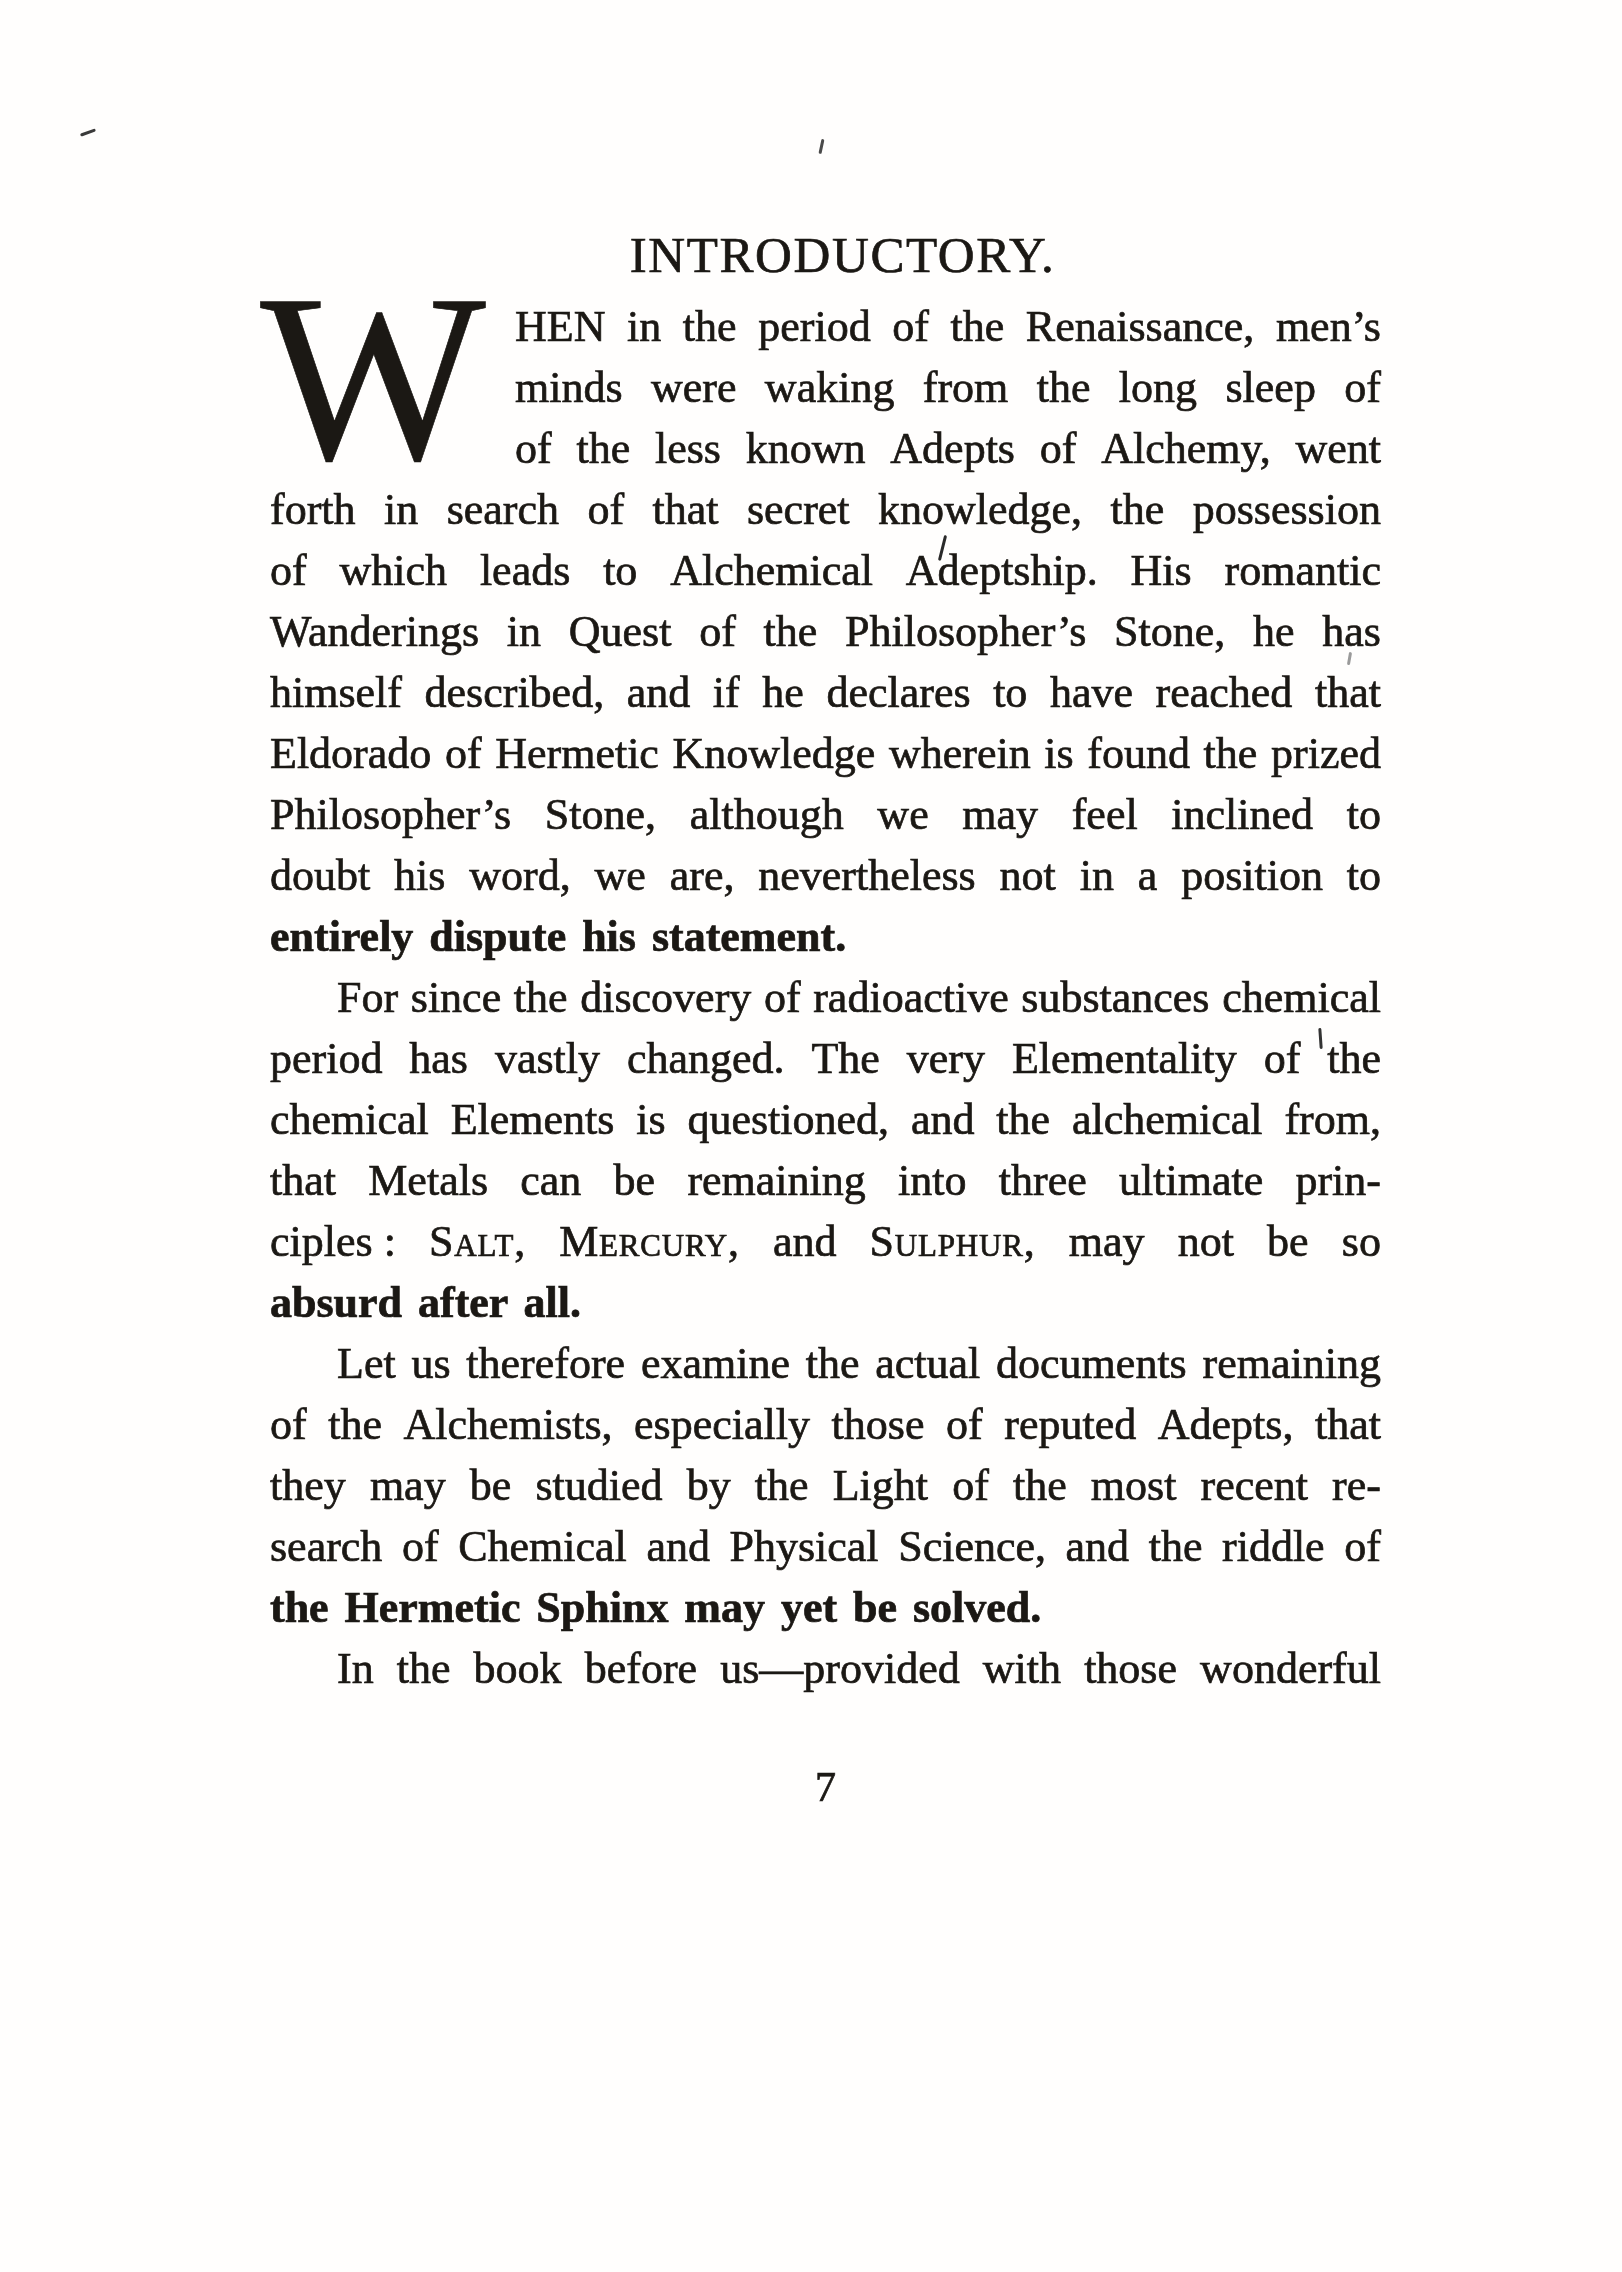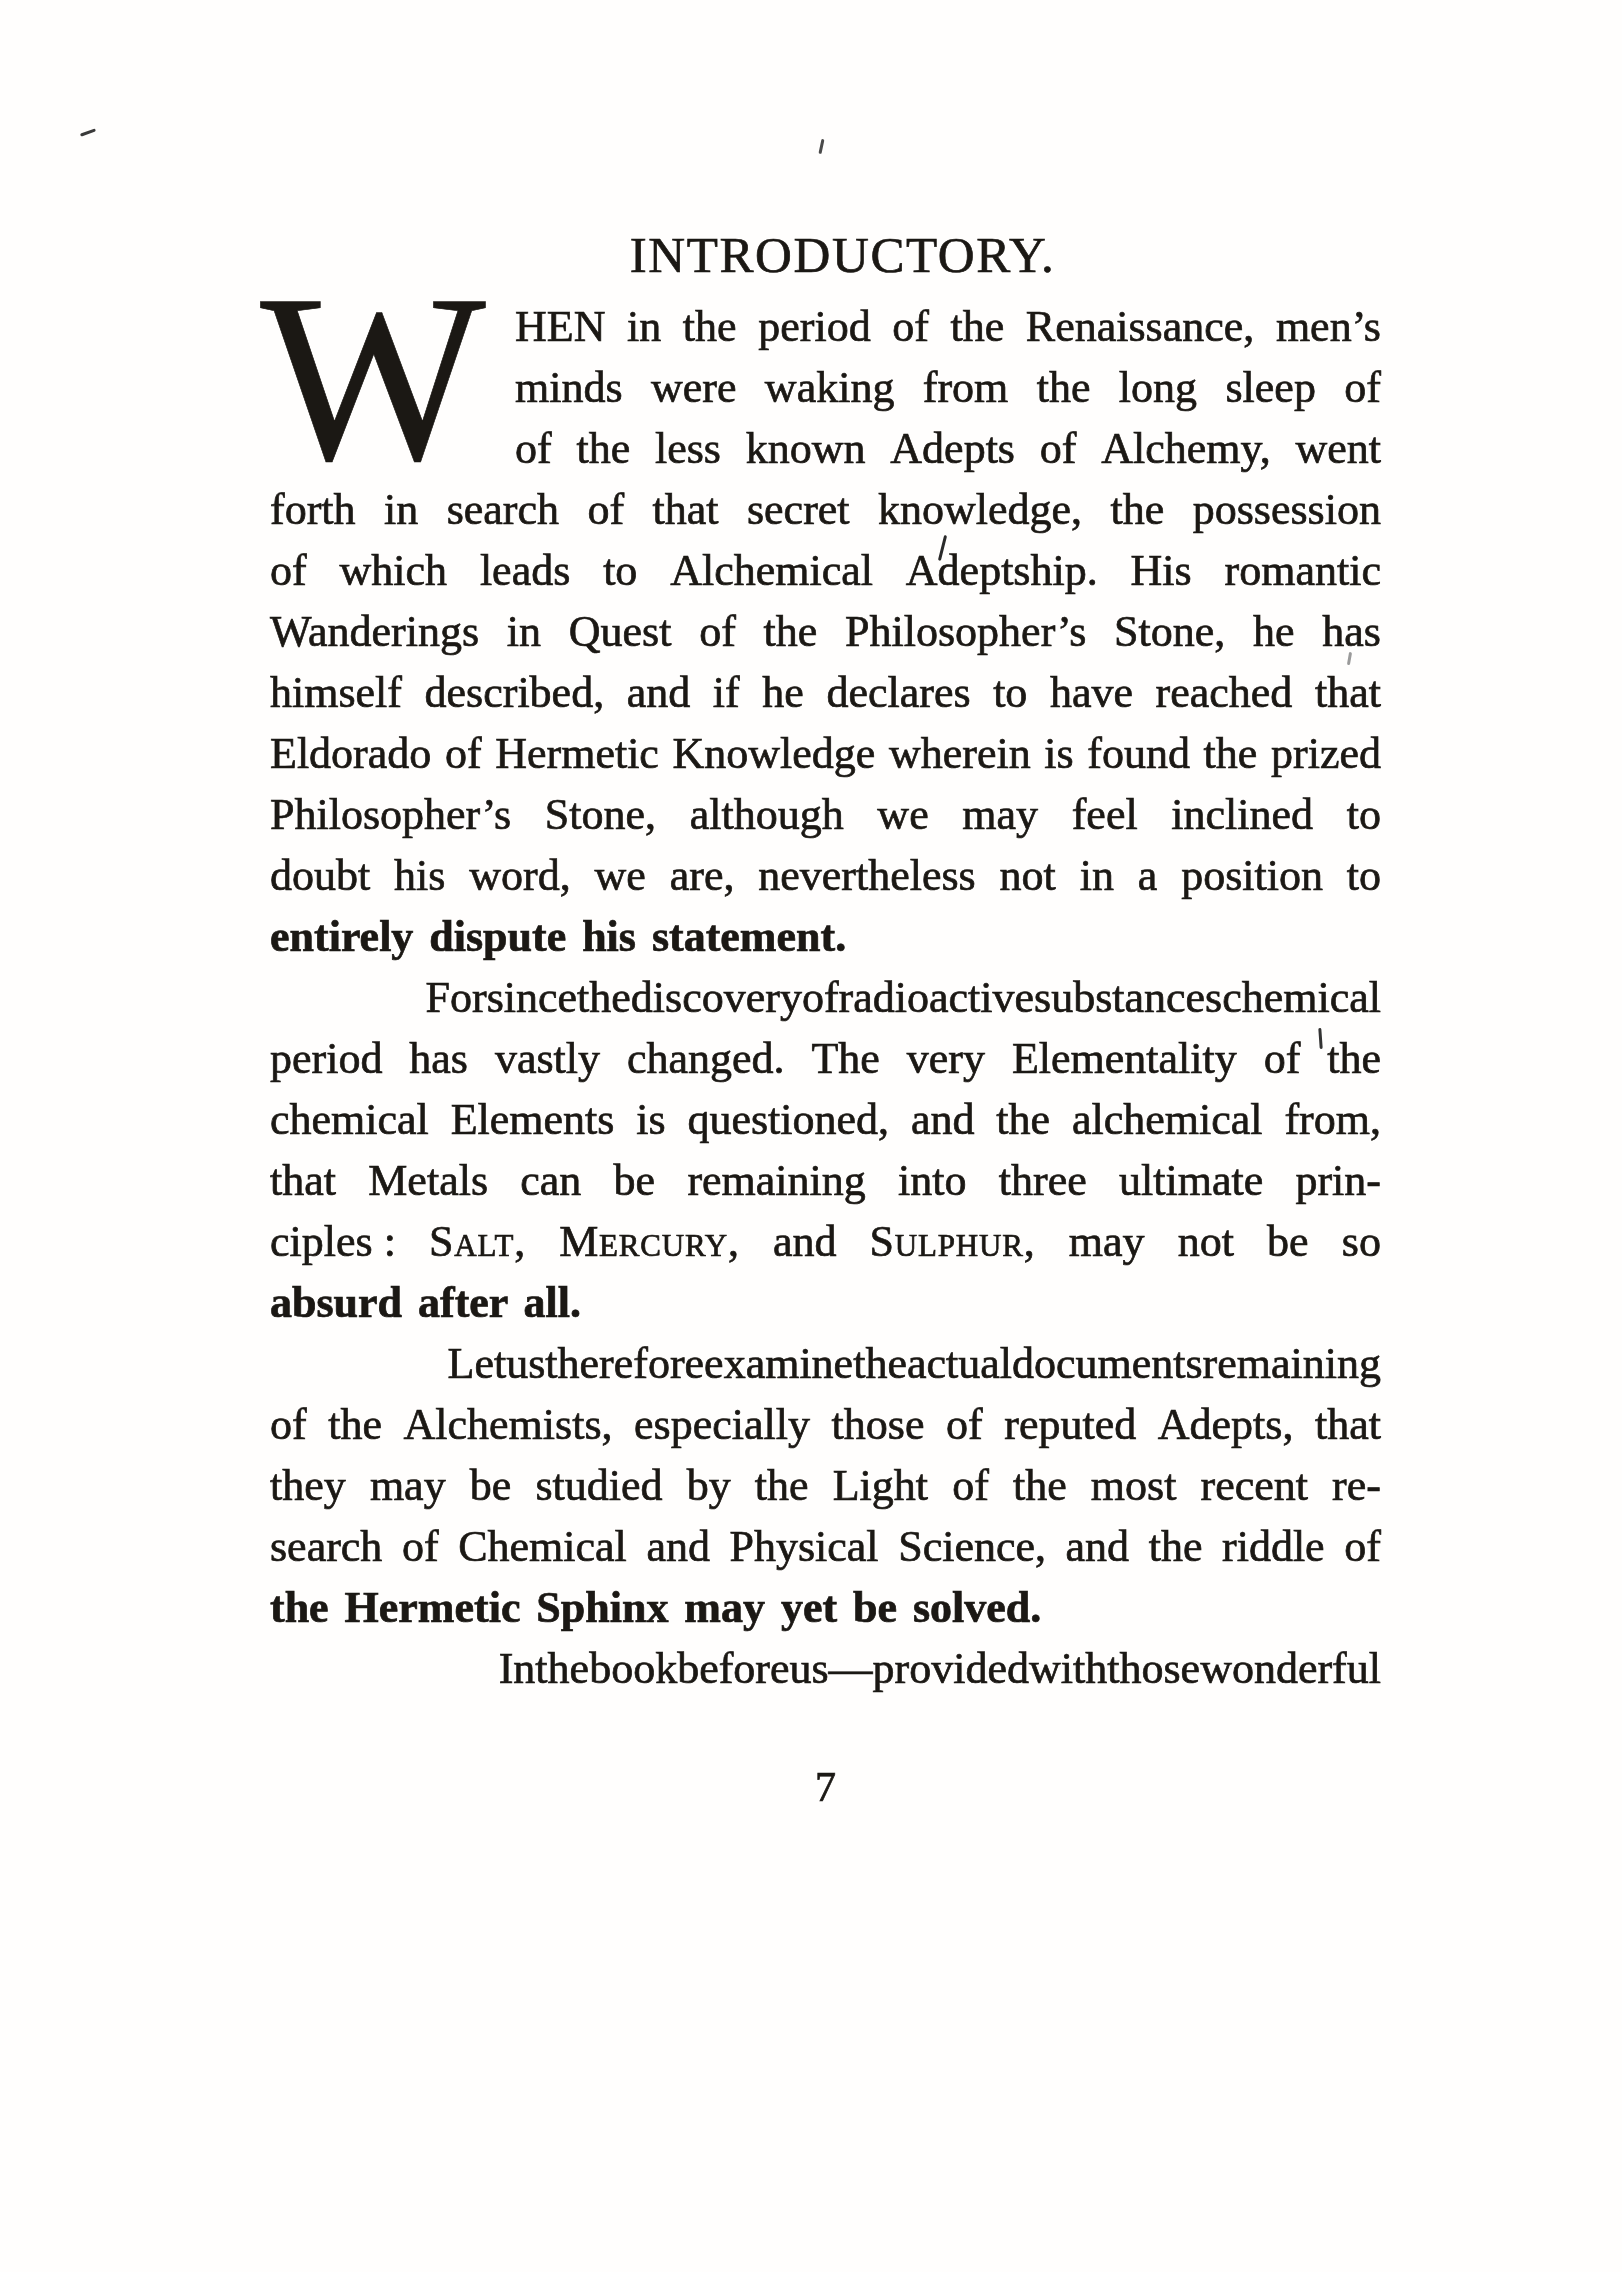--- a/index.html
+++ b/index.html
@@ -32,21 +32,21 @@
     width: 1111px;
     font-size: 44px;
   }
   .line {
     display: flex;
     justify-content: space-between;
     height: 61px;
     line-height: 61px;
   }
   .line.drop { margin-left: 245px; }
-  .line.indent { padding-left: 67px; justify-content: flex-end; }
+  .line.indent { padding-left: 67px; }
   .line.last {
     display: block;
     word-spacing: 4.9px;
     font-weight: bold;
   }
   .word { flex: 0 0 auto; }
   .sc { font-variant: small-caps; letter-spacing: 0.8px; }
   .dropcap {
     position: absolute;
     left: -9.8px;

